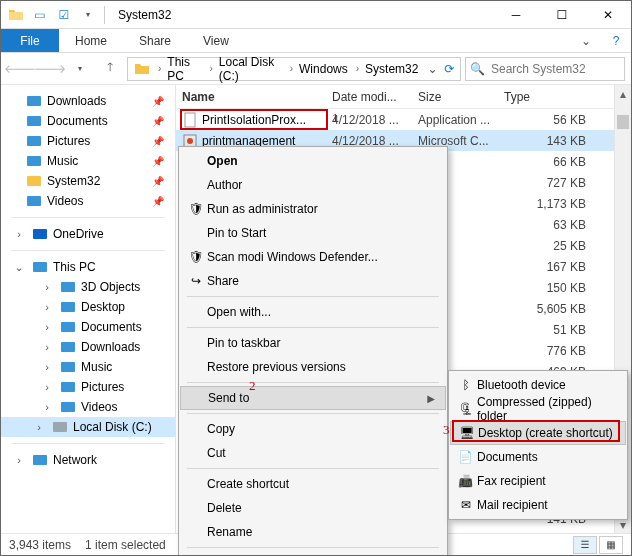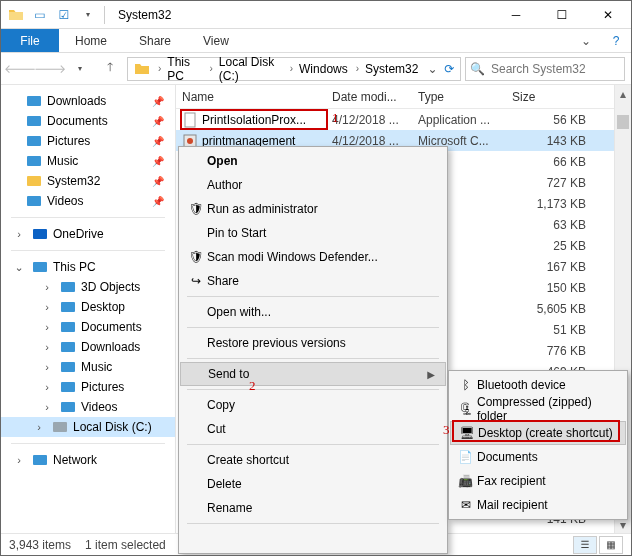--- a/index.html
+++ b/index.html
@@ -60,21 +60,21 @@
   .side-item { display:flex; align-items:center; height:20px; padding:1px 0 1px 0; cursor:pointer; font-size:12px; color:#000;}
   .side-item.active { background:#cde8ff; margin-left:-10px; padding-left:10px; margin-right:0;}
   .side-item .ticon { width:16px; display:flex; justify-content:center; margin-right:4px; font-size:11px; color:#555;}
   .side-item .sicon { width:18px; height:16px; display:flex; align-items:center; justify-content:center; margin-right:4px;}
   .side-item .pin { margin-left:auto; margin-right:10px; font-size:10px; color:#555;}
   .side-divider { border-top:1px solid #e5e5e5; margin:6px 10px 6px 0;}
   
   .filelist { flex:1; display:flex; flex-direction:column; position:relative;}
   .col-headers { display:flex; border-bottom:1px solid #e9e9e9; height:24px; align-items:center; font-size:12px; color:#333;}
   .col { padding:0 6px; border-right:1px solid transparent; height:100%; display:flex; align-items:center; cursor:pointer;}
-  .col.name { width:150px;}
+  .col.name { width:150px;font-weight:bold;}
   .col.date { width:86px;}
   .col.type { width:94px;}
   .col.size { width:86px; justify-content:flex-start;}
   .rows { flex:1; overflow:hidden;}
   .row { display:flex; height:21px; align-items:center; font-size:12px;}
   .row .c { padding:0 6px; overflow:hidden; white-space:nowrap; text-overflow:ellipsis;}
   .row .c.name { width:150px; display:flex; align-items:center; gap:4px;}
   .row .c.date { width:86px; color:#444;}
   .row .c.type { width:94px; color:#444;}
   .row .c.size { width:86px; text-align:right; color:#444;}
@@ -323,22 +323,22 @@
             <rect x="1" y="2" width="14" height="10" rx="1" fill="#3995d6"></rect>
           </svg>
         </span>
         <span>Network</span>
       </div>
     </div>
   <div class="filelist">
     <div class="col-headers">
       <div class="col name">Name</div>
       <div class="col date">Date modi...</div>
+      <div class="col size">Size</div>
       <div class="col type">Type</div>
-      <div class="col size">Size</div>
     </div>
     <div class="rows" id="rows">
         <div class="row ">
     <div class="c name">
             <span class="file-ico">
               <svg width="16" height="16" viewBox="0 0 16 16">
                 <rect x="3" y="1" width="10" height="14" fill="#fff" stroke="#999"></rect>
               </svg>
             </span>
             <span>PrintIsolationProx...</span>
@@ -635,20 +635,25 @@
       <span class="clabel ">Share</span>
 
     </div>
     <div class="ctx-sep"></div>
     <div class="ctx-item ">
       <span class="cicon"></span>
       <span class="clabel ">Open with...</span>
 
     </div>
     <div class="ctx-sep"></div>
+    <div class="ctx-item ">
+      <span class="cicon"></span>
+      <span class="clabel ">Pin to taskbar</span>
+
+    </div>
     <div class="ctx-item ">
       <span class="cicon"></span>
       <span class="clabel ">Restore previous versions</span>
 
     </div>
     <div class="ctx-sep"></div>
     <div class="ctx-item highlight">
       <span class="cicon"></span>
       <span class="clabel ">Send to</span>
       <span class="carrow">▶</span>

